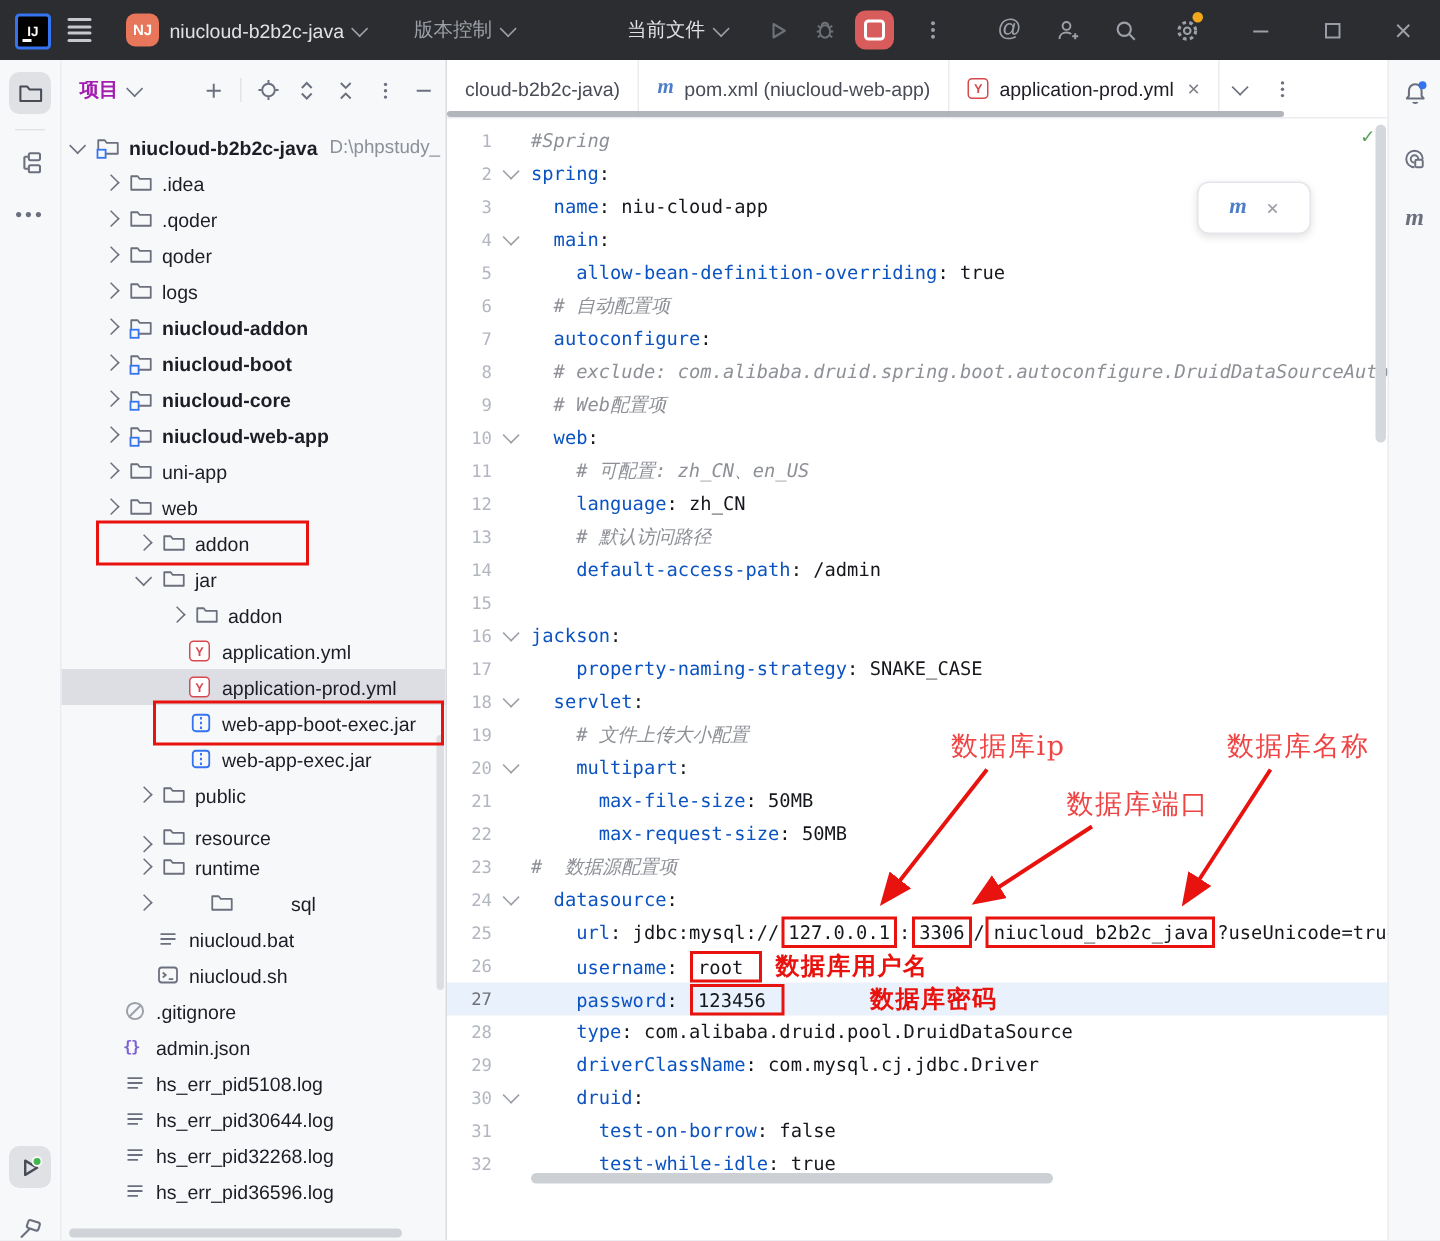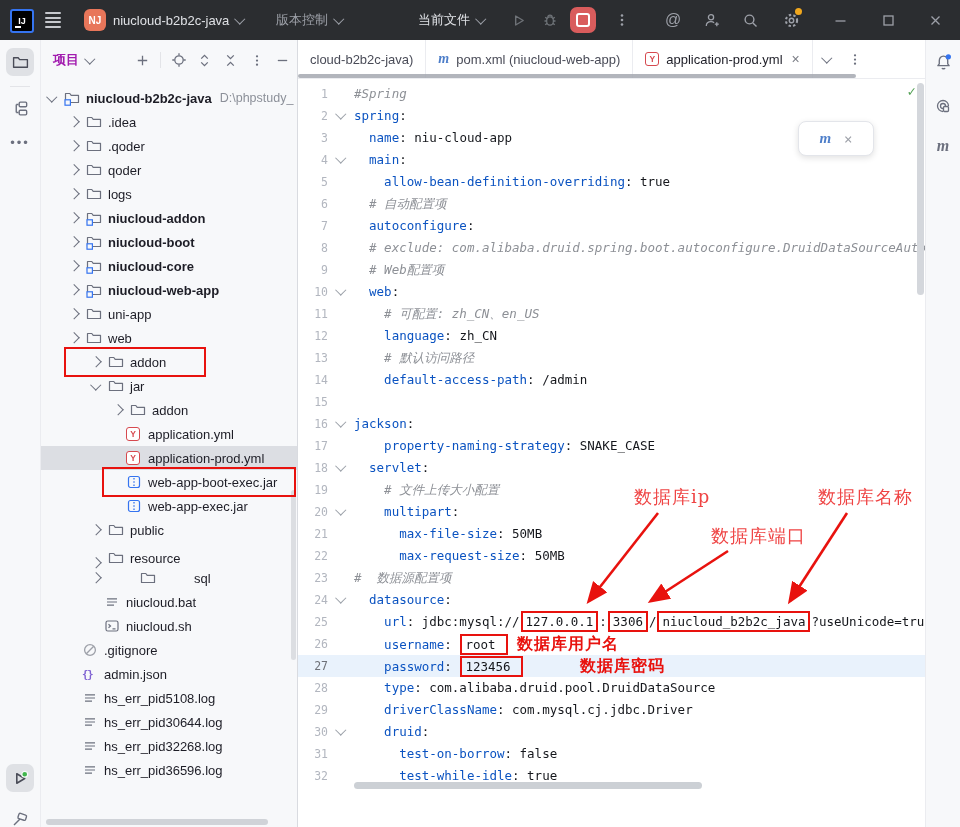--- a/index.html
+++ b/index.html
@@ -466,20 +466,31 @@
           <span class="tchev">
             <span class="chev r"></span>
           </span>
           <span class="tico">
             <svg width="16" height="16" viewBox="0 0 16 16">
               <path d="M1.5 3.5h4.3l1.4 1.8h7.3v7.2H1.5z" fill="none" stroke="#6c707e" stroke-width="1.2" stroke-linejoin="round"></path>
             </svg>
           </span>
           <span class="tlabel">resource</span>
         </div>
+        <div class="trow" style="padding-left: 52px;">
+          <span class="tchev">
+            <span class="chev r"></span>
+          </span>
+          <span class="tico">
+            <svg width="16" height="16" viewBox="0 0 16 16">
+              <path d="M1.5 3.5h4.3l1.4 1.8h7.3v7.2H1.5z" fill="none" stroke="#6c707e" stroke-width="1.2" stroke-linejoin="round"></path>
+            </svg>
+          </span>
+          <span class="tlabel">runtime</span>
+        </div>
         <div class="trow" style="padding-left: 52px; gap: 32px;">
           <span class="tchev">
             <span class="chev r"></span>
           </span>
           <span class="tico">
             <svg width="16" height="16" viewBox="0 0 16 16">
               <path d="M1.5 3.5h4.3l1.4 1.8h7.3v7.2H1.5z" fill="none" stroke="#6c707e" stroke-width="1.2" stroke-linejoin="round"></path>
             </svg>
           </span>
           <span class="tlabel">sql</span>

